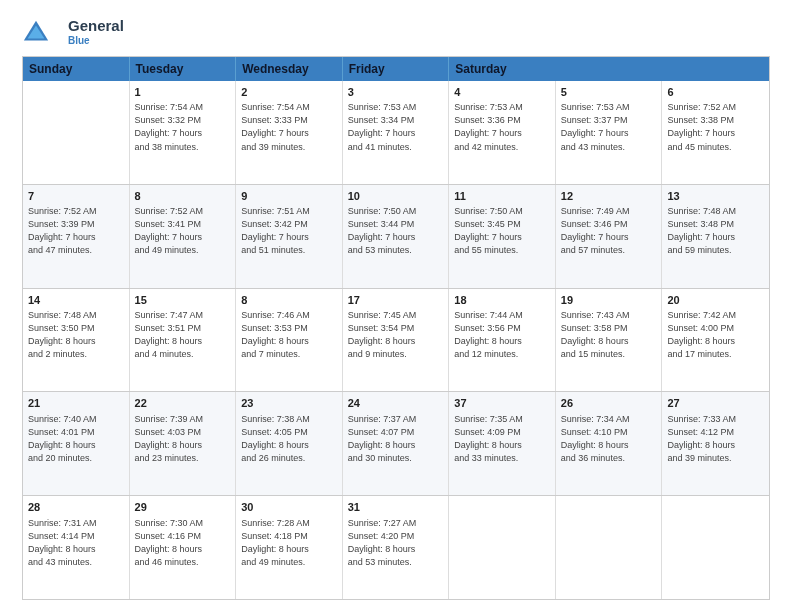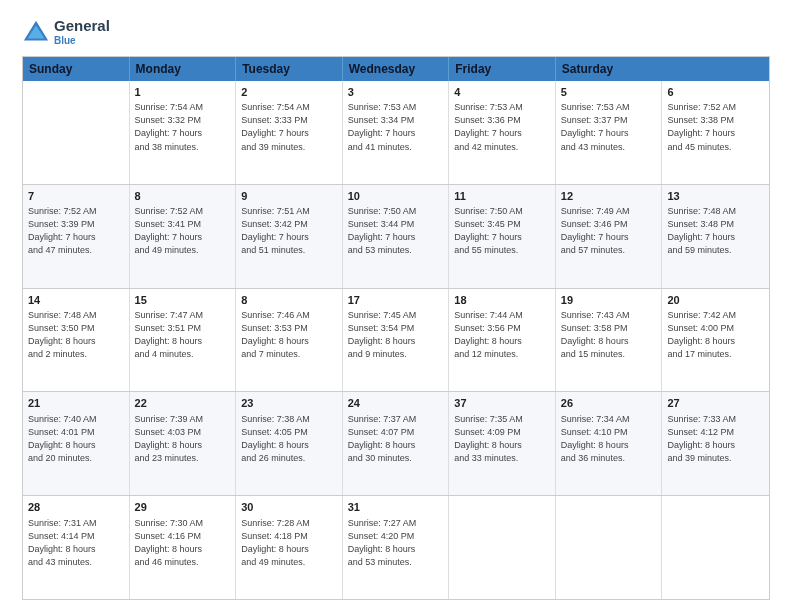--- a/index.html
+++ b/index.html
@@ -19,21 +19,21 @@
     }
     .header {
       display: flex;
       justify-content: space-between;
       align-items: flex-start;
       margin-bottom: 10px;
     }
     .logo {
       display: flex;
       align-items: center;
-      gap: 4px;
+      gap: 18px;
     }
     .logo-icon {
       width: 28px;
       height: 28px;
     }
     .title-block {
       text-align: right;
     }
     .month-title {
       font-size: 34px;
@@ -121,21 +121,20 @@
     </div>
     <div class="title-block">
       <div class="month-title"></div>
       <div class="subtitle"></div>
     </div>
   </div>
 
   <div class="calendar">
     <div class="cal-header">
     <div class="cal-header-cell">Sunday</div>
-        <div class="cal-header-cell">Monday</div>
         <div class="cal-header-cell">Tuesday</div>
         <div class="cal-header-cell">Wednesday</div>
         <div class="cal-header-cell">Friday</div>
         <div class="cal-header-cell">Saturday</div>
       </div>
     <div class="cal-body">
     <div class="cal-row">
           <div class="cal-cell"></div>
           <div class="cal-cell">
             <span class="day-num">1</span>

